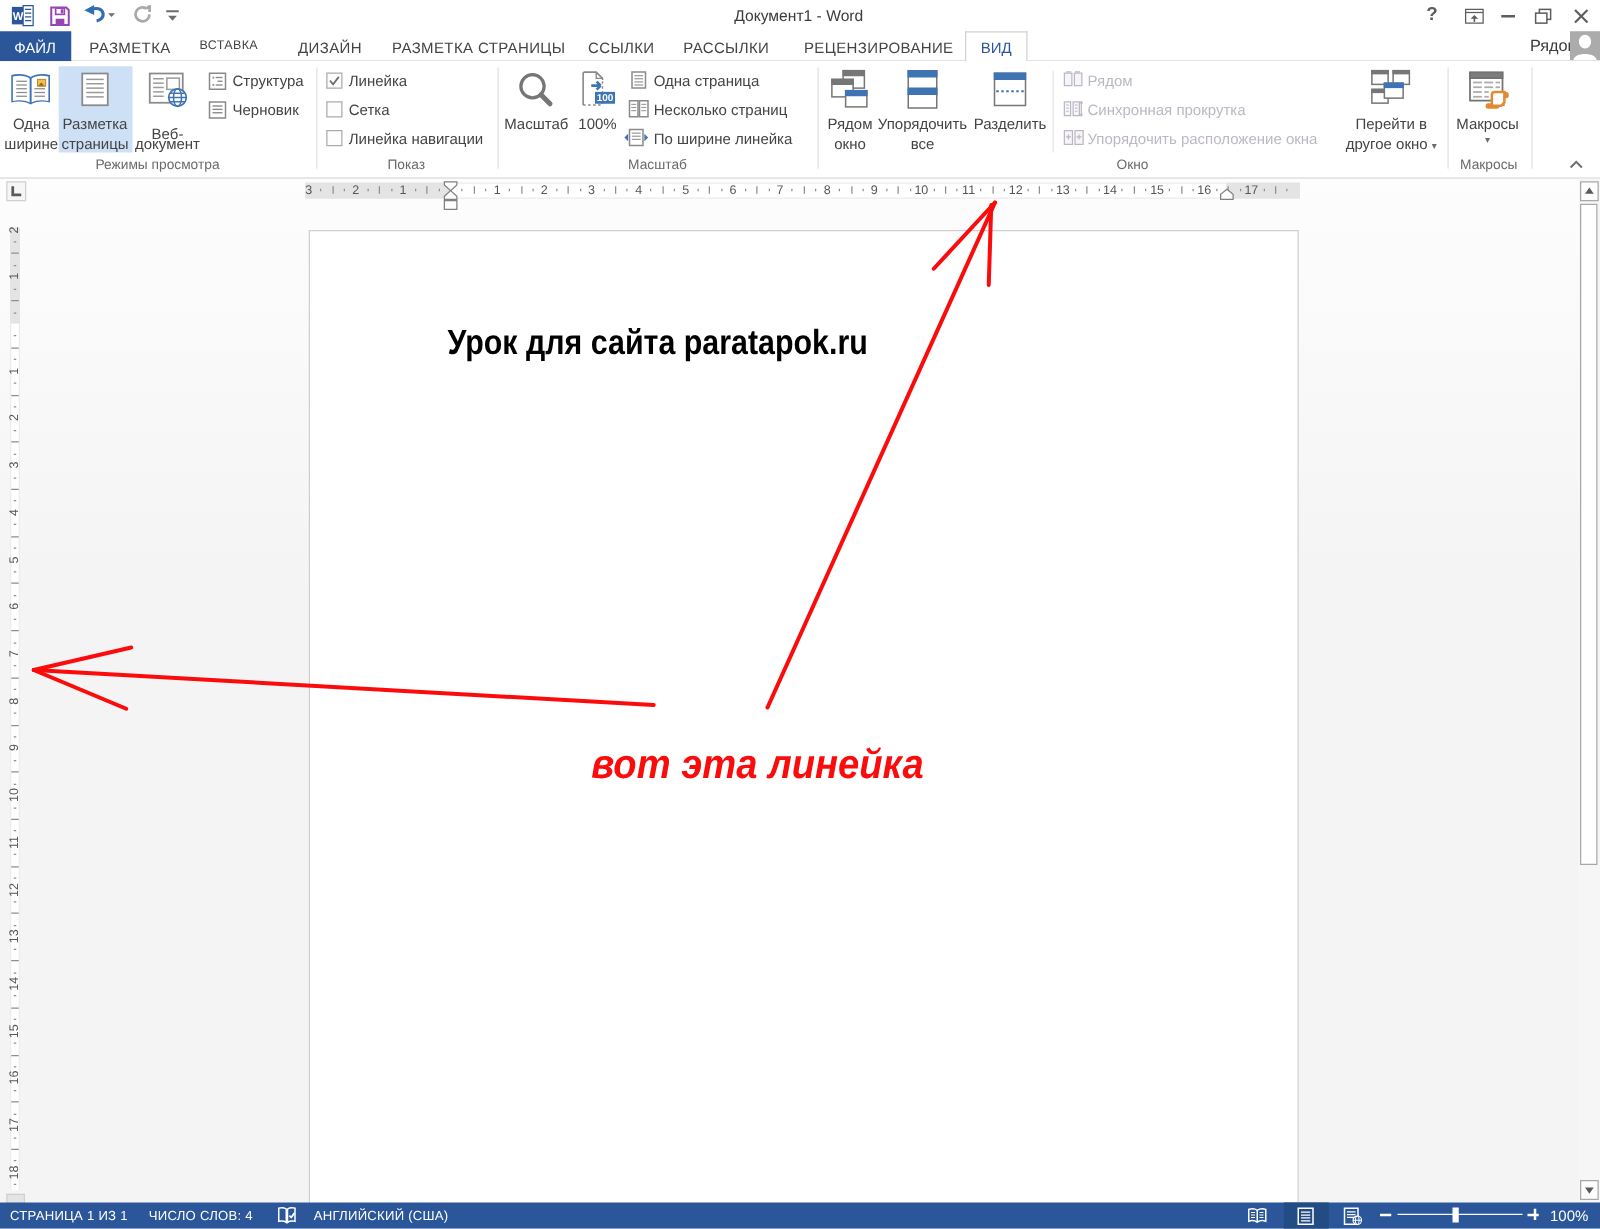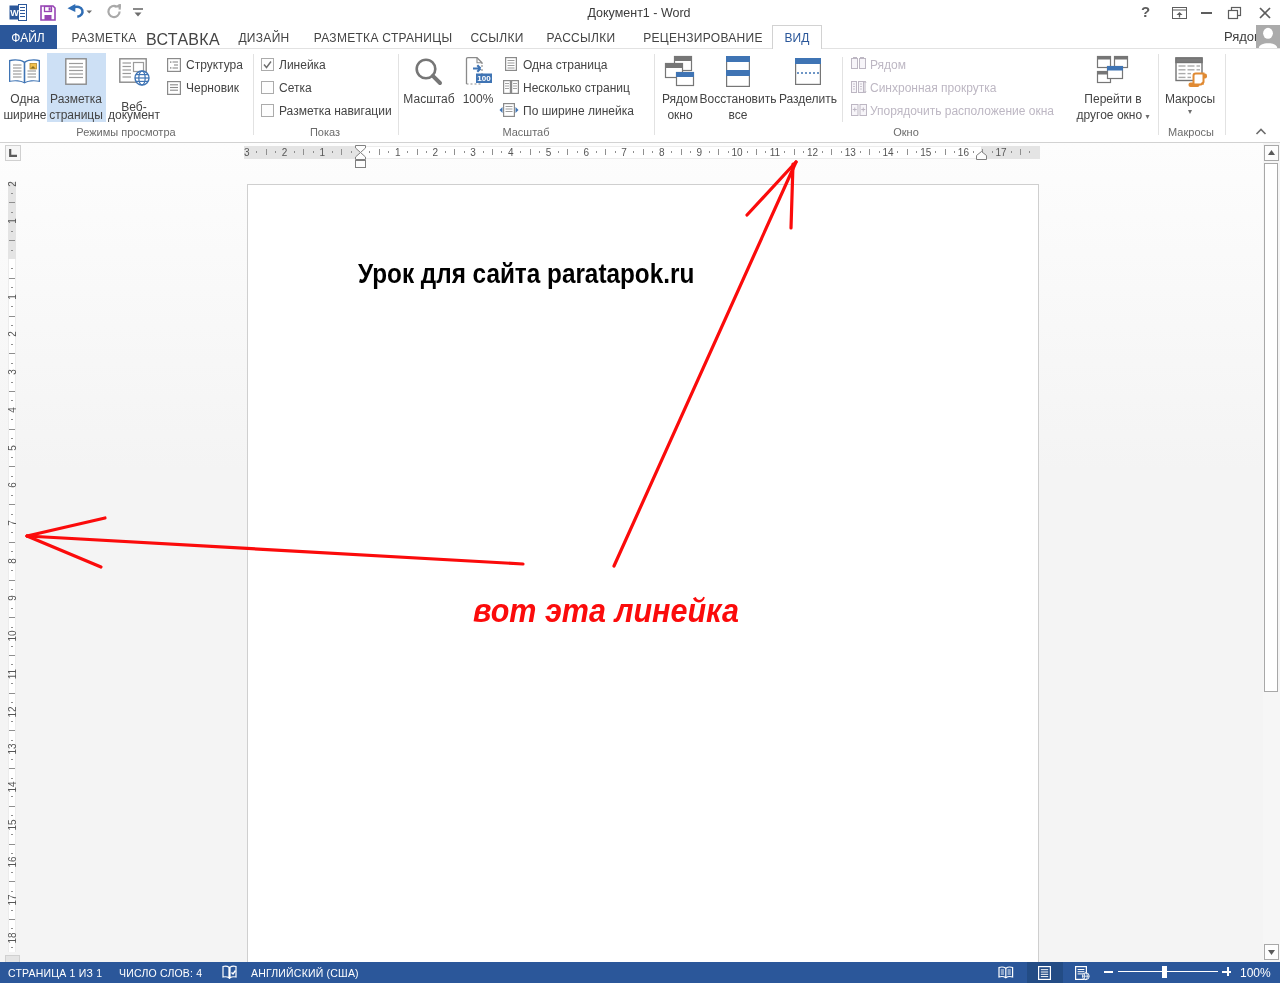--- a/index.html
+++ b/index.html
@@ -61,21 +61,21 @@
 </svg>
 <svg style="left:1259px;top:7px" width="12" height="12" viewBox="0 0 12 12">
 <line x1="1" y1="1" x2="11" y2="11" stroke="#5d5d5d" stroke-width="1.7"></line>
 <line x1="11" y1="1" x2="1" y2="11" stroke="#5d5d5d" stroke-width="1.7"></line>
 </svg>
 <div class="abs" style="left:0;top:25px;width:1280px;height:24px;background:#fff"></div>
 <div class="abs" style="left:0;top:48px;width:1280px;height:1px;background:#e2e2e2"></div>
 <div class="abs" style="left:0;top:25px;width:57px;height:24px;background:#2b579a"></div>
 <div class="abs ctr" style="left:28px;top:31px;font-size:12px;color:#fff">ФАЙЛ</div>
 <div class="abs ctr" style="left:104px;top:31px;font-size:12px;color:#444;letter-spacing:0.3px">РАЗМЕТКА</div>
-<div class="abs ctr" style="left:183px;top:31px;font-size:16px;color:#444;letter-spacing:0.3px">ВСТАВКА</div>
+<div class="abs ctr" style="left:183px;top:31px;font-size:10px;color:#444;letter-spacing:0.3px">ВСТАВКА</div>
 <div class="abs ctr" style="left:264px;top:31px;font-size:12px;color:#444;letter-spacing:0.3px">ДИЗАЙН</div>
 <div class="abs ctr" style="left:383px;top:31px;font-size:12px;color:#444;letter-spacing:0.3px">РАЗМЕТКА СТРАНИЦЫ</div>
 <div class="abs ctr" style="left:497px;top:31px;font-size:12px;color:#444;letter-spacing:0.3px">ССЫЛКИ</div>
 <div class="abs ctr" style="left:581px;top:31px;font-size:12px;color:#444;letter-spacing:0.3px">РАССЫЛКИ</div>
 <div class="abs ctr" style="left:703px;top:31px;font-size:12px;color:#444;letter-spacing:0.3px">РЕЦЕНЗИРОВАНИЕ</div>
 <div class="abs" style="left:772px;top:25px;width:50px;height:24px;background:#fff;border:1px solid #d2d2d2;border-bottom:none;box-sizing:border-box"></div>
 <div class="abs ctr" style="left:797px;top:31px;font-size:12px;color:#2b579a">ВИД</div>
 <div class="abs" style="left:1224px;top:29px;font-size:13px;color:#3b3b3b">Рядом</div>
 <svg style="left:1256px;top:25px" width="24" height="23" viewBox="0 0 24 23">
 <rect x="0" y="0" width="24" height="23" fill="#ababab"></rect>
@@ -176,21 +176,21 @@
     <path d="M3 6.5 L5.5 9.5 L10 3.5" fill="none" stroke="#6d6d6d" stroke-width="1.4"></path>
   </svg>
 <div class="lbl" style="left:279px;top:58px">Линейка</div>
 <svg style="left:261px;top:81px" width="13" height="13" viewBox="0 0 13 13">
     <rect x="0.5" y="0.5" width="12" height="12" fill="#fdfdfd" stroke="#ababab" stroke-width="1"></rect>
   </svg>
 <div class="lbl" style="left:279px;top:81px">Сетка</div>
 <svg style="left:261px;top:104px" width="13" height="13" viewBox="0 0 13 13">
     <rect x="0.5" y="0.5" width="12" height="12" fill="#fdfdfd" stroke="#ababab" stroke-width="1"></rect>
   </svg>
-<div class="lbl" style="left:279px;top:104px">Разметка навигации</div>
+<div class="lbl" style="left:279px;top:104px">Линейка навигации</div>
 <svg style="left:414px;top:57px" width="29" height="29" viewBox="0 0 29 29">
 <circle cx="12" cy="12" r="9.3" fill="none" stroke="#767676" stroke-width="2.6"></circle>
 <line x1="18.8" y1="18.8" x2="26" y2="26" stroke="#767676" stroke-width="4" stroke-linecap="round"></line>
 </svg>
 <div class="lbl ctr" style="left:429px;top:92px">Масштаб</div>
 <svg style="left:465px;top:57px" width="28" height="29" viewBox="0 0 28 29">
 <path d="M1.5 27 V2 C1.5 1.2 2 0.7 2.8 0.7 H12 L17 5.7 V7" fill="none" stroke="#8a8a8a" stroke-width="1.3"></path>
 <path d="M12 0.7 V5.7 H17" fill="none" stroke="#8a8a8a" stroke-width="1.1"></path>
 <path d="M17 8 V27 M1.5 27 H17" fill="none" stroke="#8a8a8a" stroke-width="1.1" stroke-dasharray="2 2"></path>
 <path d="M8 11.5 H15.5 M15.5 11.5 L12.3 8.3 M15.5 11.5 L12.3 14.7" fill="none" stroke="#3f74b4" stroke-width="2.2"></path>
@@ -240,21 +240,21 @@
 <rect x="11.5" y="16.5" width="17" height="13" fill="#fff" stroke="#767676" stroke-width="1.2"></rect>
 <rect x="11" y="16" width="18" height="5" fill="#3f74b4"></rect>
 </svg>
 <div class="lbl ctr" style="left:680px;top:92px">Рядом</div>
 <div class="lbl ctr" style="left:680px;top:108px">окно</div>
 <svg style="left:726px;top:56px" width="24" height="31" viewBox="0 0 24 31">
 <rect x="0.6" y="0.6" width="22.8" height="29.8" fill="#fff" stroke="#767676" stroke-width="1.2"></rect>
 <rect x="0" y="0" width="24" height="6" fill="#3f74b4"></rect>
 <rect x="0" y="14" width="24" height="6" fill="#3f74b4"></rect>
 </svg>
-<div class="lbl ctr" style="left:738px;top:92px">Восстановить</div>
+<div class="lbl ctr" style="left:738px;top:92px">Упорядочить</div>
 <div class="lbl ctr" style="left:738px;top:108px">все</div>
 <svg style="left:795px;top:58px" width="26" height="27" viewBox="0 0 26 27">
 <rect x="0.6" y="0.6" width="24.8" height="25.8" fill="#fff" stroke="#767676" stroke-width="1.2"></rect>
 <rect x="0" y="0" width="26" height="6" fill="#3f74b4"></rect>
 <line x1="2" y1="15" x2="24" y2="15" stroke="#3f74b4" stroke-width="1.6" stroke-dasharray="2 2"></line>
 </svg>
 <div class="lbl ctr" style="left:808px;top:92px">Разделить</div>
 <svg style="left:851px;top:57px" width="15" height="13" viewBox="0 0 15 13">
 <rect x="0.5" y="1.5" width="6" height="10" fill="#f7f5f9" stroke="#bdb7c3" stroke-width="1"></rect>
 <rect x="8.5" y="1.5" width="6" height="10" fill="#f7f5f9" stroke="#bdb7c3" stroke-width="1"></rect>

